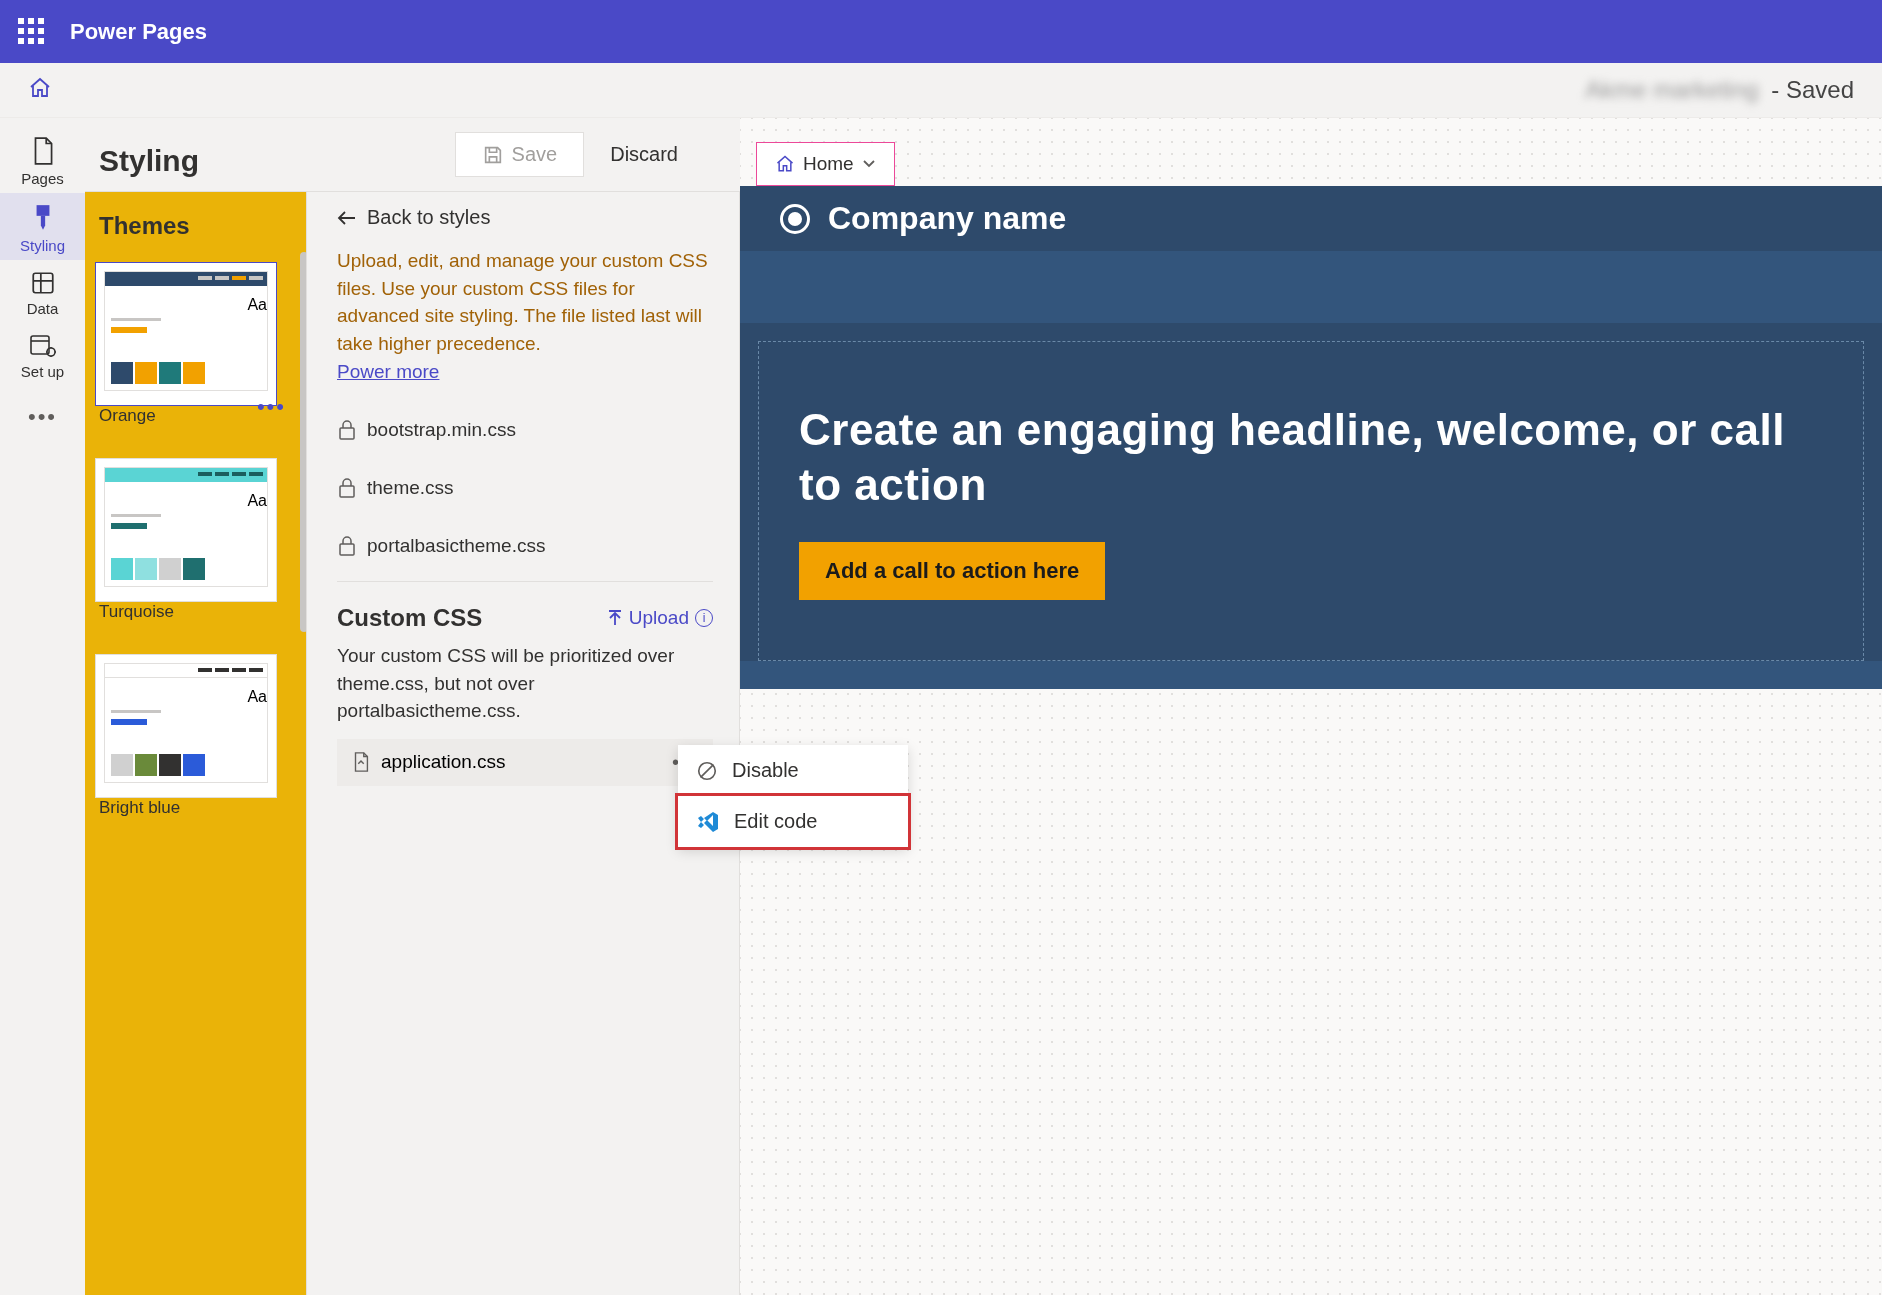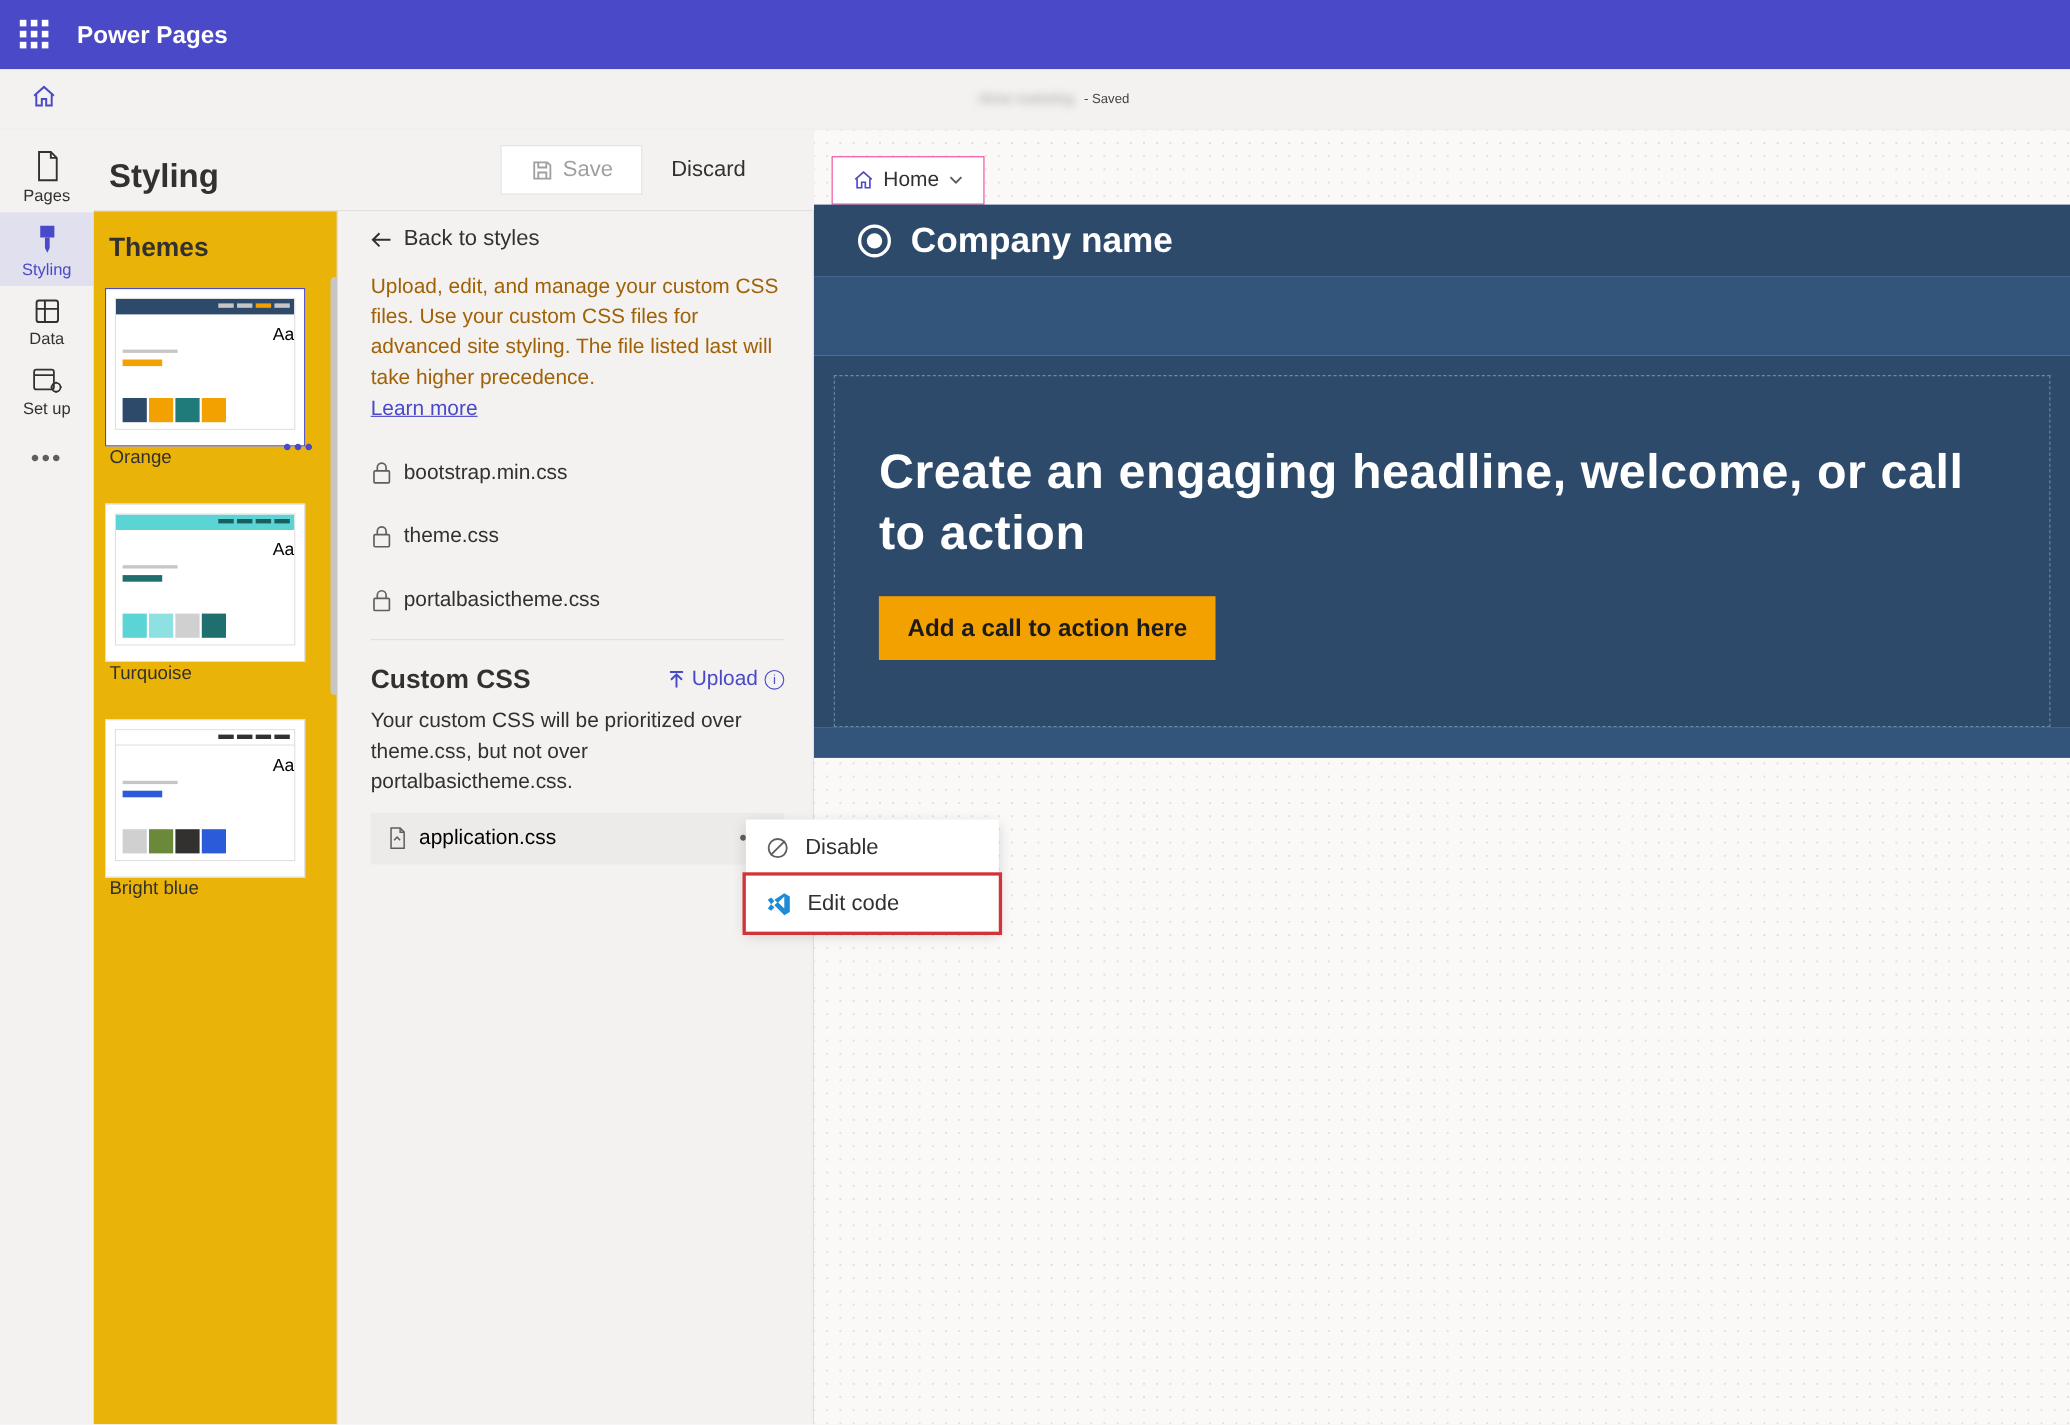--- a/index.html
+++ b/index.html
@@ -7,21 +7,21 @@
 
   
   .topbar { background: #4a49c7; height: 63px; display: flex; align-items: center; padding: 0 18px; color: #fff; }
   .waffle { width: 28px; height: 28px; display: grid; grid-template-columns: repeat(3,6px); grid-template-rows: repeat(3,6px); gap: 4px; margin-right: 24px; cursor: pointer;}
   .waffle span { background: #fff; width: 6px; height: 6px; }
   .topbar-title { font-size: 22px; font-weight: 600; }
 
   
   .secondbar { height: 55px; background: #f3f2f1; border-bottom: 1px solid #edebe9; display: flex; align-items: center; padding: 0 28px; color: #605e5c; }
   .secondbar .home-icon { color: #4a49c7; margin-right: 10px; }
-  .secondbar-center { flex: 1; text-align: center; font-size: 12px; color: #605e5c; }
+  .secondbar-center { flex: 1; text-align: right; font-size: 24px; color: #605e5c; }
   .secondbar-center .blurred { filter: blur(4px); color: #999; margin-right: 6px;}
   .secondbar-center .saved { color: #444;}
 
   .workspace { display: flex; height: calc(100vh - 118px); }
 
   
   .rail { width: 85px; background: #f3f2f1; display: flex; flex-direction: column; align-items: center; padding-top: 8px; }
   .rail-item { width: 100%; text-align: center; padding: 10px 0 6px 0; cursor: pointer; color: #323130; }
   .rail-item.active { background: #e1e0ee; color: #4a49c7; }
   .rail-item svg { display: block; margin: 0 auto 4px auto; }
@@ -270,21 +270,21 @@
 
       <div class="detail-col">
         <div class="detail-body">
           <div class="back-link">
             <svg width="20" height="16" viewBox="0 0 20 16" fill="none" stroke="#323130" stroke-width="1.8">
                 <path d="M8 2 2 8l6 6M2 8h16"></path>
               </svg>
             <span>Back to styles</span>
           </div>
           <p class="desc">Upload, edit, and manage your custom CSS files. Use your custom CSS files for advanced site styling. The file listed last will take higher precedence.</p>
-          <a class="learn">Learn more</a>
+          <a class="learn">Power more</a>
 
           <div style="height:18px;"></div>
           <div class="file-row">
             <svg width="20" height="22" viewBox="0 0 20 22" fill="none" stroke="#605e5c" stroke-width="1.5">
                 <rect x="3" y="9" width="14" height="11" rx="1"></rect>
                 <path d="M6 9V6a4 4 0 0 1 8 0v3"></path>
               </svg>
             <span>bootstrap.min.css</span>
           </div>
           <div class="file-row">

